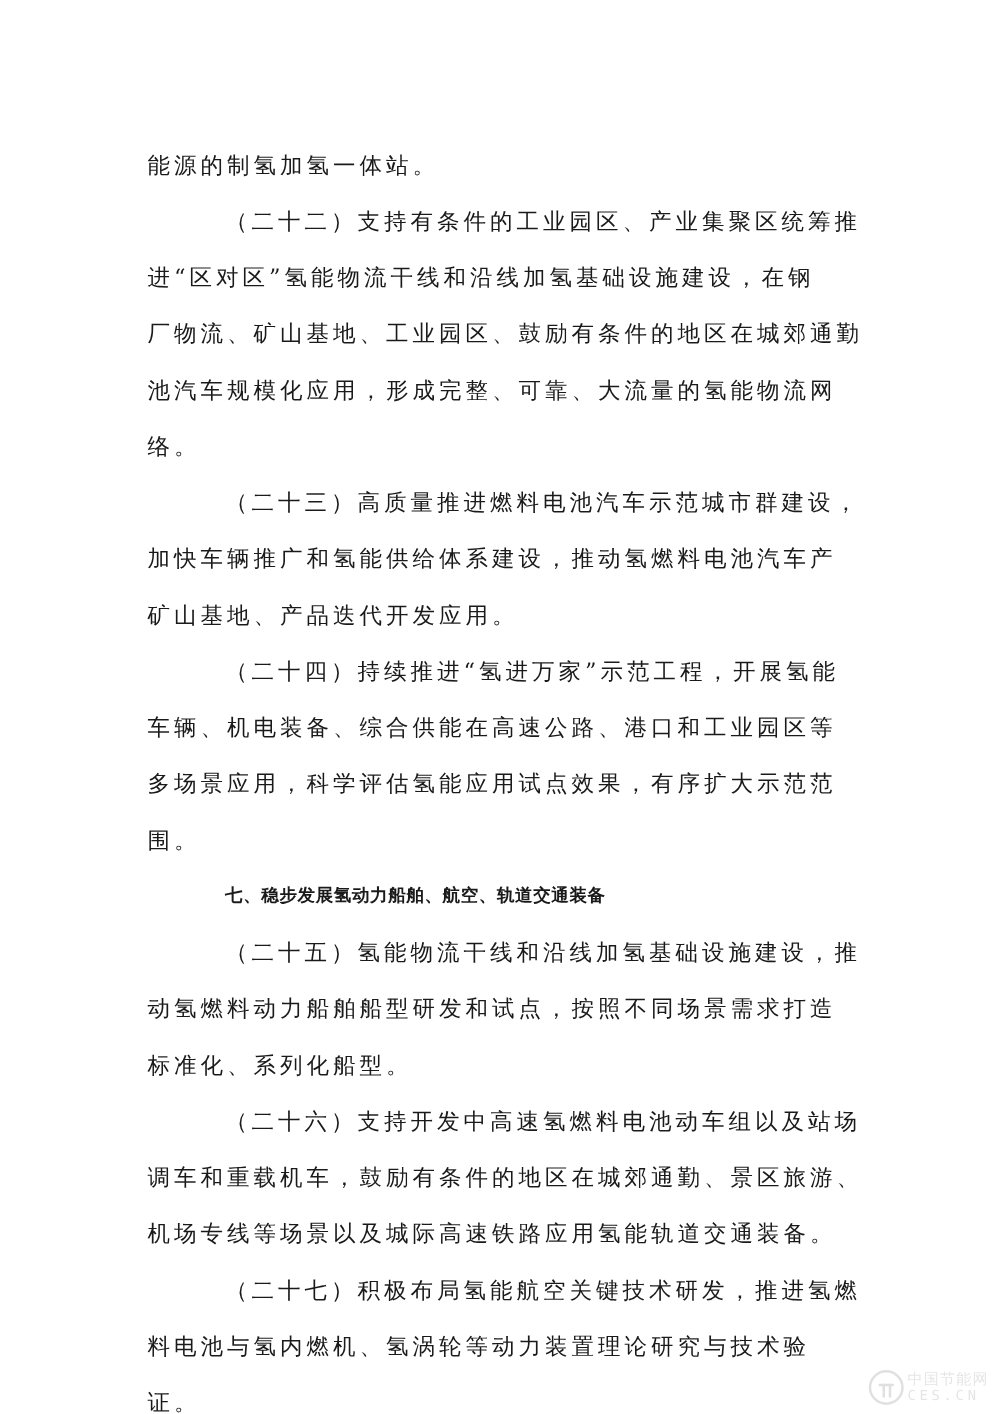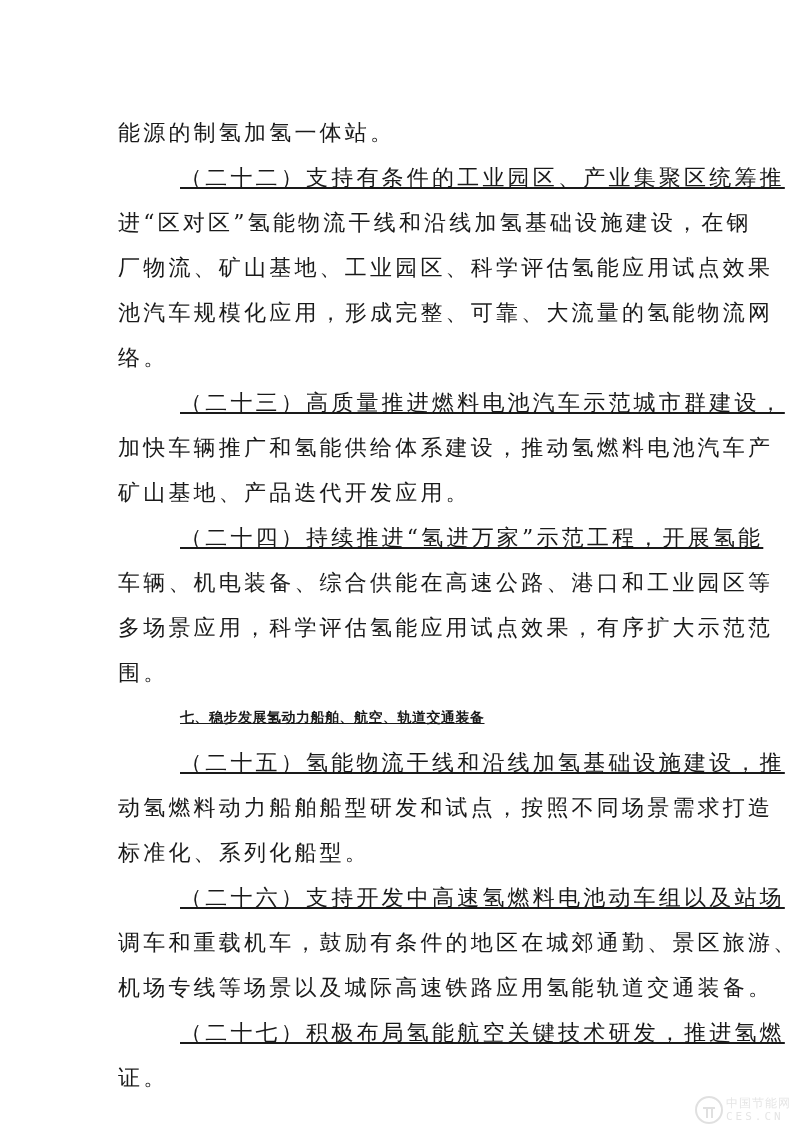--- a/index.html
+++ b/index.html
@@ -2,24 +2,24 @@
 <html><head>
 <meta charset="utf-8">
 <style>
   html, body { margin: 0; padding: 0; }
   body {
     width: 800px; height: 1131px; background: #ffffff; position: relative; overflow: hidden;
     font-family: "DejaVu Serif", "Liberation Serif", serif; color: #1a1a1a;
   }
   .page { position: absolute; left: 118px; top: 110px; width: 585px; }
   .line {
-    font-size: 22px; line-height: 45px; height: 45px; white-space: nowrap;
+    font-size: 18px; line-height: 45px; height: 45px; white-space: nowrap;
     letter-spacing: 3.2px; overflow: visible;
   }
-  .indent { padding-left: 62px; text-decoration: underline; }
+  .indent { padding-left: 62px; }
   .heading {
     font-family: "DejaVu Sans", "Liberation Sans", sans-serif; font-weight: bold;
     letter-spacing: 0.5px; font-size: 14px;
   }
   .watermark {
     position: absolute; left: 695px; top: 1092px; width: 100px; height: 36px;
     display: flex; align-items: center; gap: 3px; opacity: 0.55;
   }
   .wm-logo {
     width: 28px; height: 28px; border: 2px solid #c8c8c8; border-radius: 50%;
@@ -36,40 +36,41 @@
   .wm-cn { font-family: "DejaVu Sans", sans-serif; font-size: 12px; color: #d0d0d0; letter-spacing: 1px; }
   .wm-en { font-family: "DejaVu Sans Mono", monospace; font-size: 11px; color: #d0d0d0; letter-spacing: 3px; }
 </style>
 </head>
 <body>
 
 <div class="page">
   <div class="line">能源的制氢加氢一体站。</div>
   <div class="line indent">（二十二）支持有条件的工业园区、产业集聚区统筹推</div>
   <div class="line">进“区对区”氢能物流干线和沿线加氢基础设施建设，在钢</div>
-  <div class="line">厂物流、矿山基地、工业园区、科学评估氢能应用试点效果</div>
+  <div class="line">厂物流、矿山基地、工业园区、鼓励有条件的地区在城郊通勤</div>
   <div class="line">池汽车规模化应用，形成完整、可靠、大流量的氢能物流网</div>
   <div class="line">络。</div>
   <div class="line indent">（二十三）高质量推进燃料电池汽车示范城市群建设，</div>
   <div class="line">加快车辆推广和氢能供给体系建设，推动氢燃料电池汽车产</div>
   <div class="line">矿山基地、产品迭代开发应用。</div>
   <div class="line indent">（二十四）持续推进“氢进万家”示范工程，开展氢能</div>
   <div class="line">车辆、机电装备、综合供能在高速公路、港口和工业园区等</div>
   <div class="line">多场景应用，科学评估氢能应用试点效果，有序扩大示范范</div>
   <div class="line">围。</div>
 
   <div class="line indent heading">七、稳步发展氢动力船舶、航空、轨道交通装备</div>
 
   <div class="line indent">（二十五）氢能物流干线和沿线加氢基础设施建设，推</div>
   <div class="line">动氢燃料动力船舶船型研发和试点，按照不同场景需求打造</div>
   <div class="line">标准化、系列化船型。</div>
   <div class="line indent">（二十六）支持开发中高速氢燃料电池动车组以及站场</div>
   <div class="line">调车和重载机车，鼓励有条件的地区在城郊通勤、景区旅游、</div>
   <div class="line">机场专线等场景以及城际高速铁路应用氢能轨道交通装备。</div>
   <div class="line indent">（二十七）积极布局氢能航空关键技术研发，推进氢燃</div>
+  <div class="line">料电池与氢内燃机、氢涡轮等动力装置理论研究与技术验</div>
   <div class="line">证。</div>
 </div>
 
 <div class="watermark">
   <div class="wm-logo"></div>
   <div class="wm-text">
     <span class="wm-cn">中国节能网</span>
     <span class="wm-en">CES.CN</span>
   </div>
 </div>

